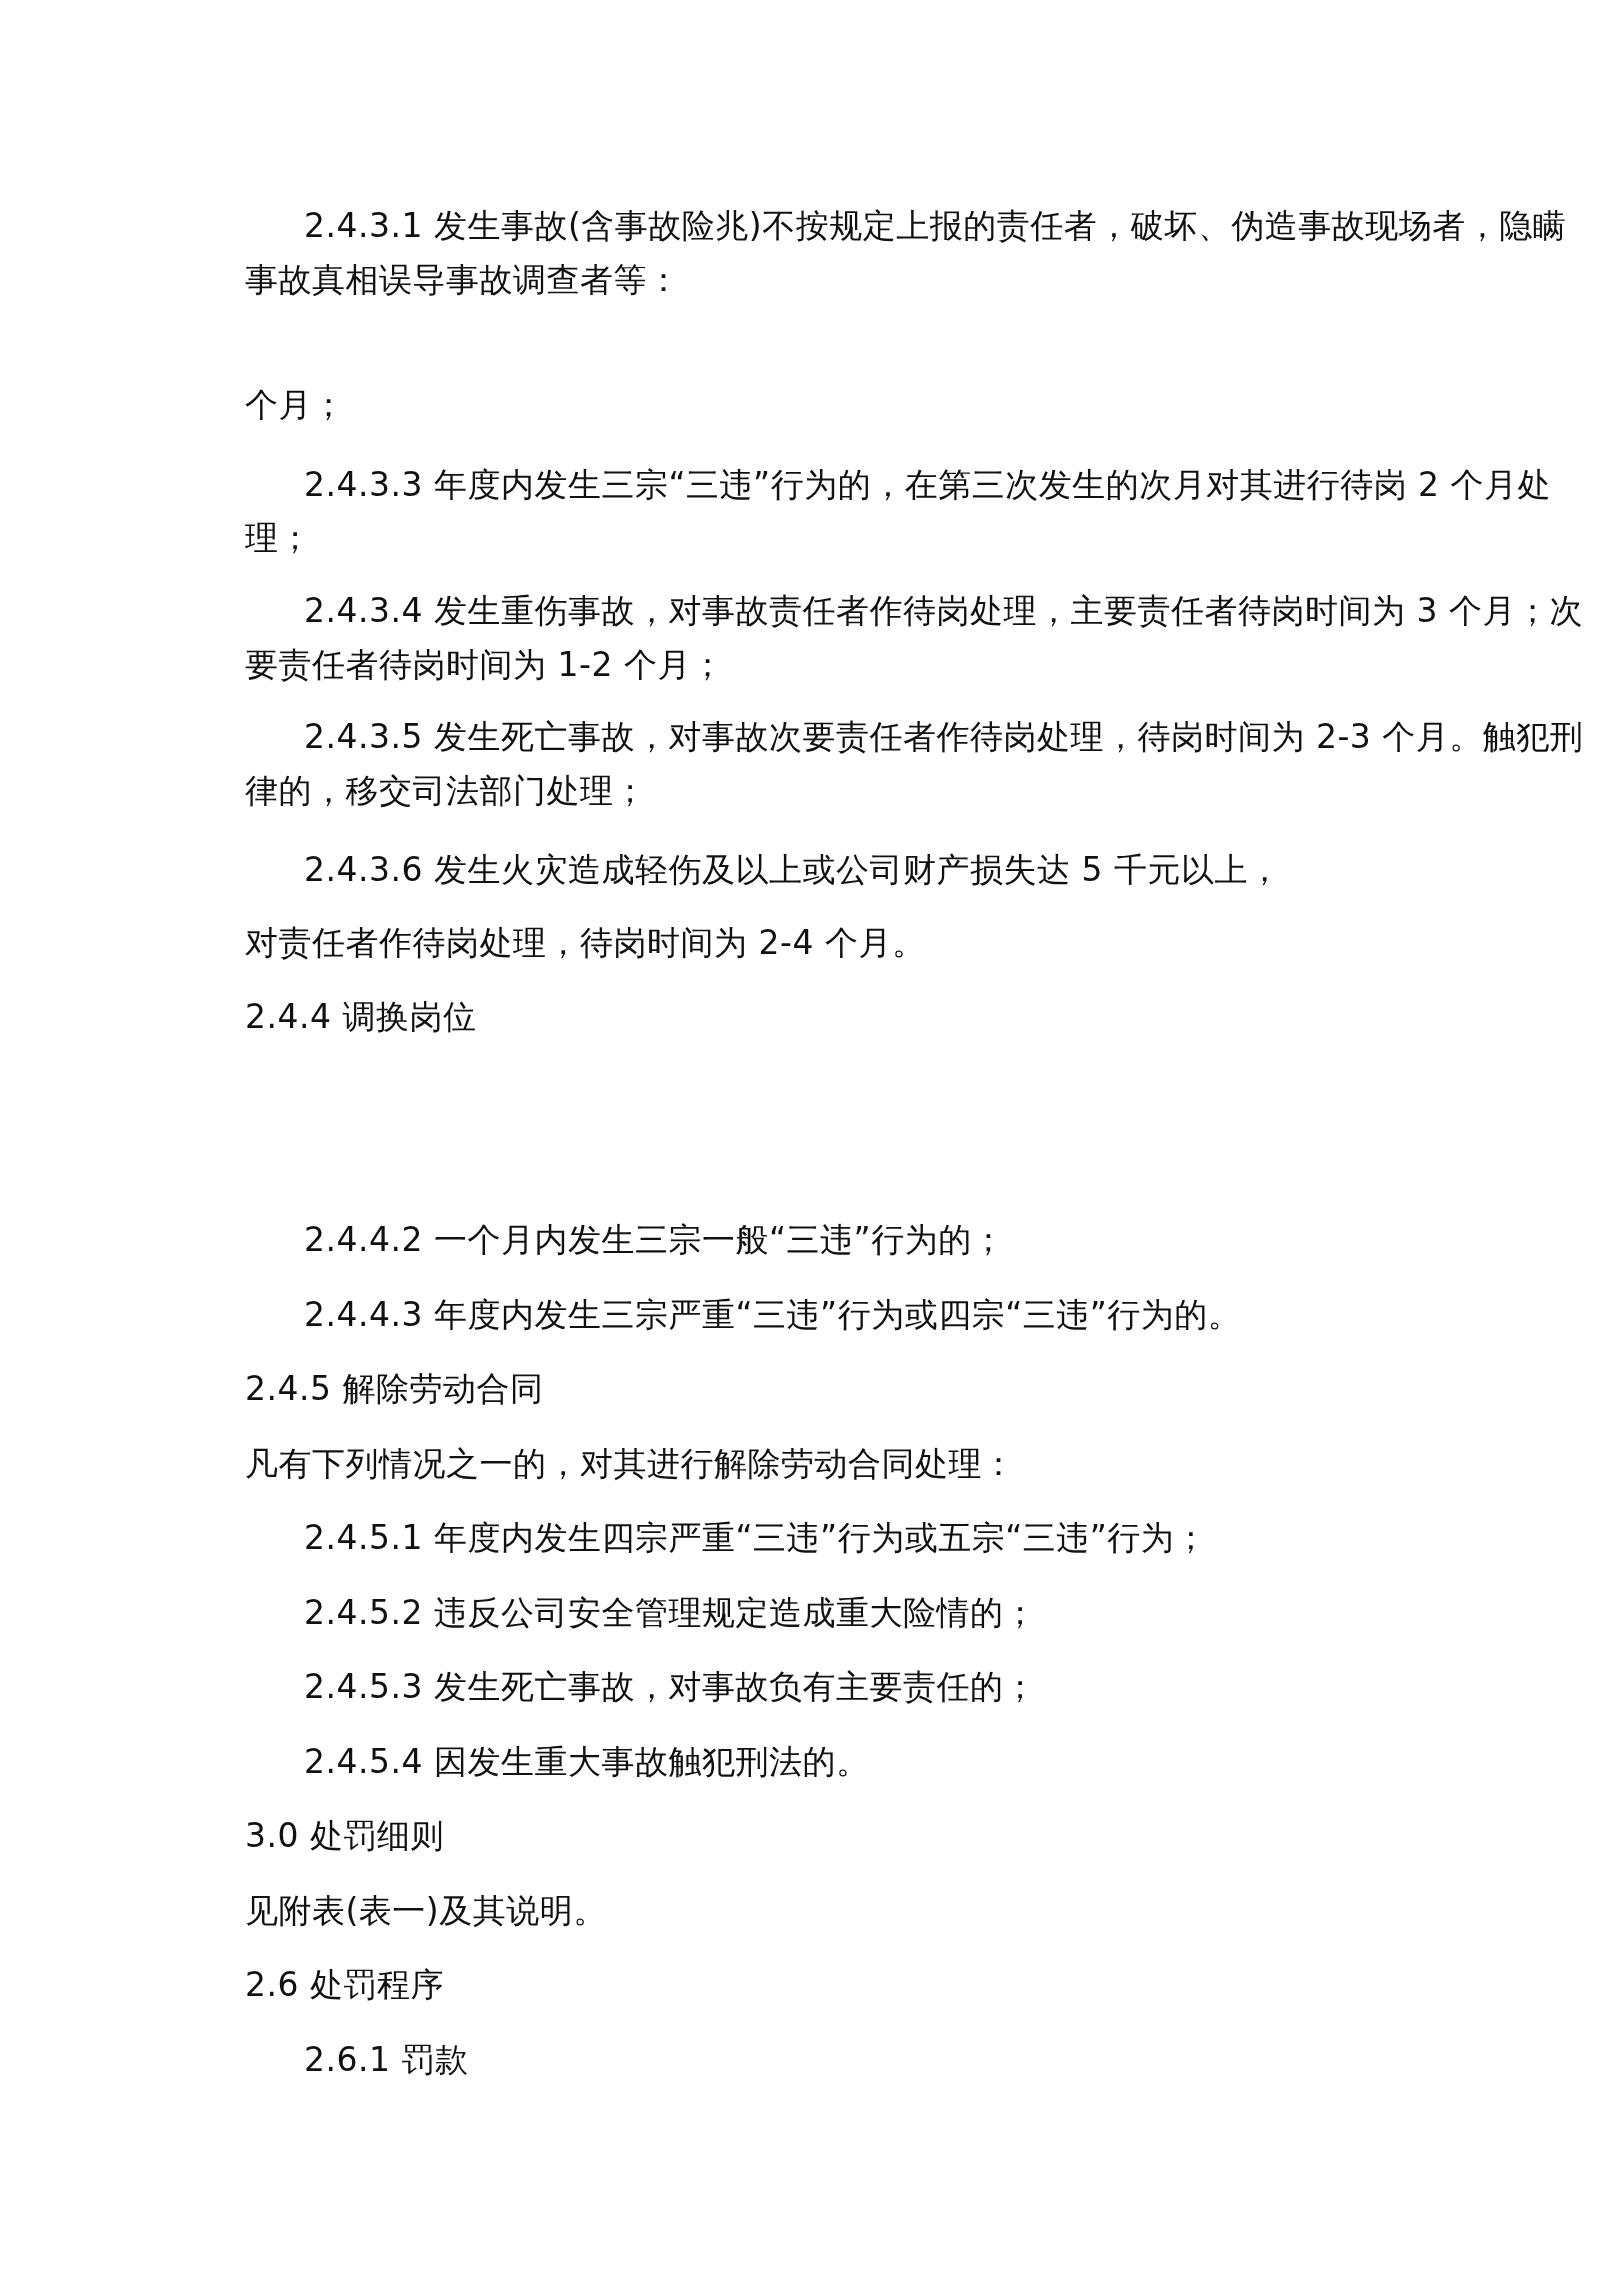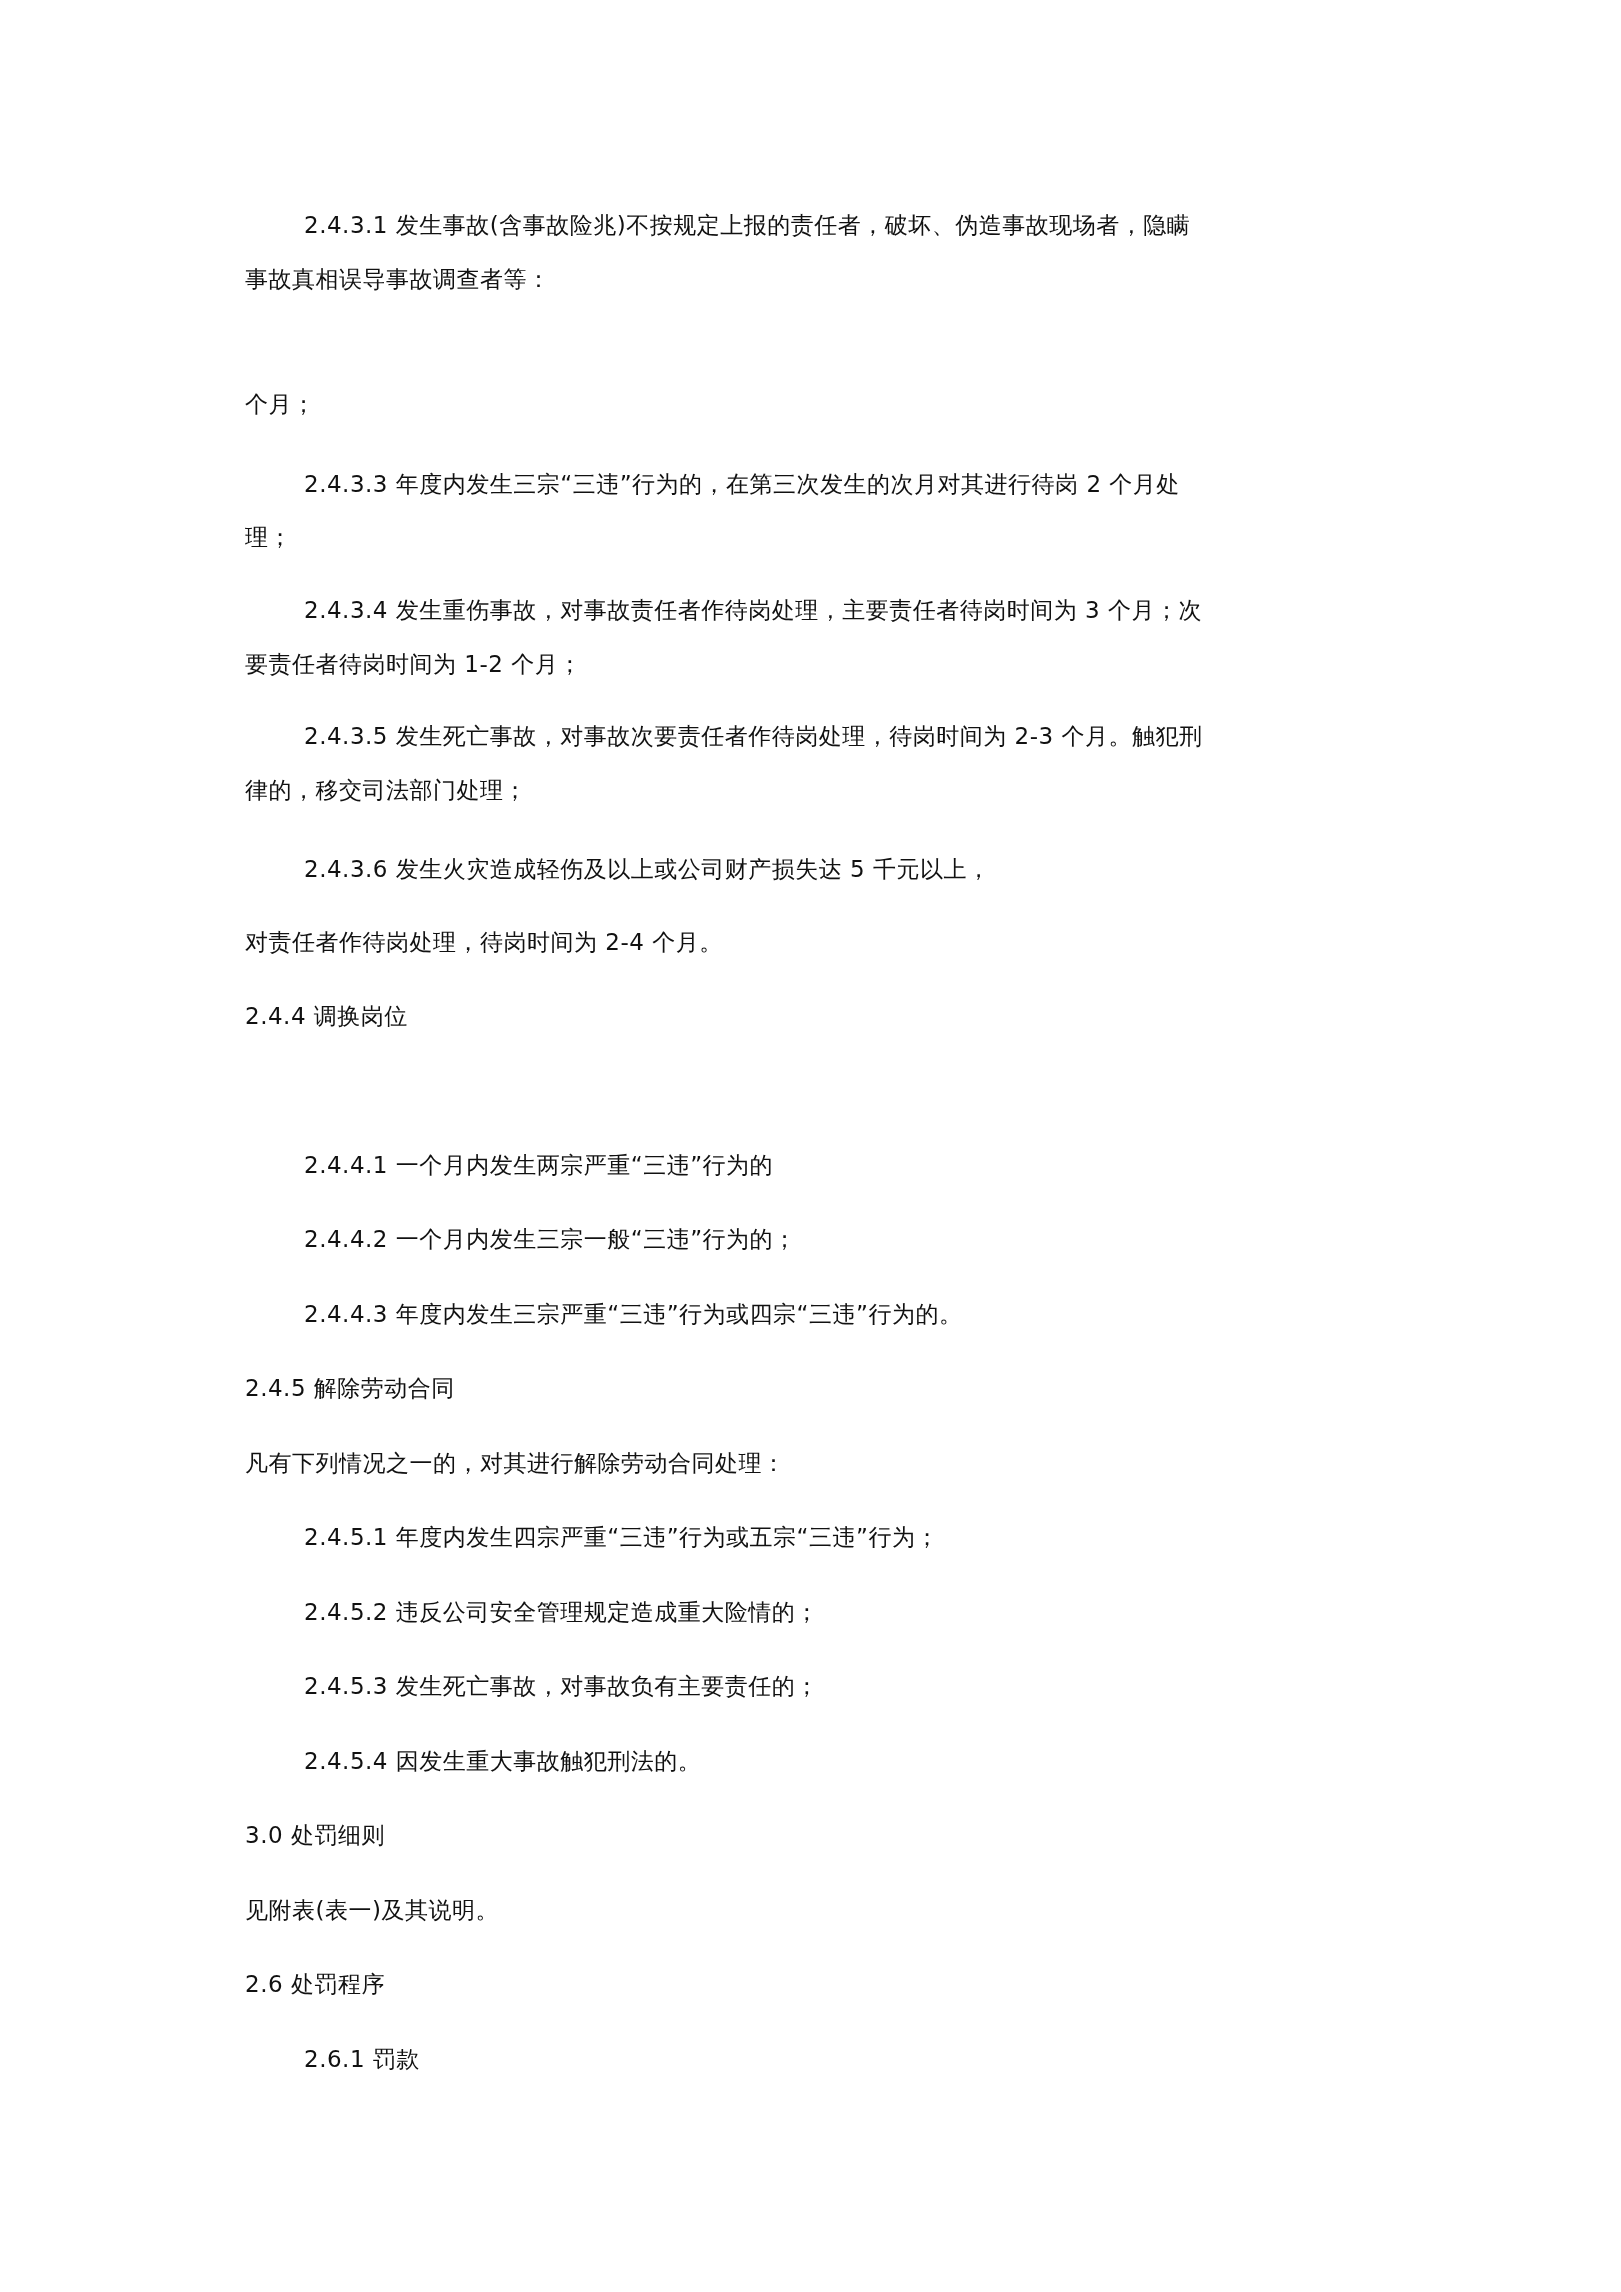--- a/index.html
+++ b/index.html
@@ -18,21 +18,21 @@
     .page {
       position: absolute;
       left: 0;
       top: 0;
       width: 1621px;
       height: 2293px;
     }
     .line {
       position: absolute;
       left: 245px;
-      font-size: 23px;
+      font-size: 33px;
       line-height: 33px;
       white-space: nowrap;
       letter-spacing: 0.5px;
     }
     .indent {
       left: 304px;
     }
   </style>
 </head>
 <body>
@@ -50,21 +50,20 @@
   <div class="line" style="top:648px;">要责任者待岗时间为 1-2 个月；</div>
 
   <div class="line indent" style="top:720px;">2.4.3.5 发生死亡事故，对事故次要责任者作待岗处理，待岗时间为 2-3 个月。触犯刑</div>
   <div class="line" style="top:774px;">律的，移交司法部门处理；</div>
 
   <div class="line indent" style="top:853px;">2.4.3.6 发生火灾造成轻伤及以上或公司财产损失达 5 千元以上，</div>
   <div class="line" style="top:926px;">对责任者作待岗处理，待岗时间为 2-4 个月。</div>
 
   <div class="line" style="top:1000px;">2.4.4 调换岗位</div>
 
-  <div class="line indent" style="top:1149px;">2.4.4.1 一个月内发生两宗严重“三违”行为的</div>
   <div class="line indent" style="top:1223px;">2.4.4.2 一个月内发生三宗一般“三违”行为的；</div>
   <div class="line indent" style="top:1298px;">2.4.4.3 年度内发生三宗严重“三违”行为或四宗“三违”行为的。</div>
 
   <div class="line" style="top:1372px;">2.4.5 解除劳动合同</div>
   <div class="line" style="top:1447px;">凡有下列情况之一的，对其进行解除劳动合同处理：</div>
 
   <div class="line indent" style="top:1521px;">2.4.5.1 年度内发生四宗严重“三违”行为或五宗“三违”行为；</div>
   <div class="line indent" style="top:1596px;">2.4.5.2 违反公司安全管理规定造成重大险情的；</div>
   <div class="line indent" style="top:1670px;">2.4.5.3 发生死亡事故，对事故负有主要责任的；</div>
   <div class="line indent" style="top:1745px;">2.4.5.4 因发生重大事故触犯刑法的。</div>

